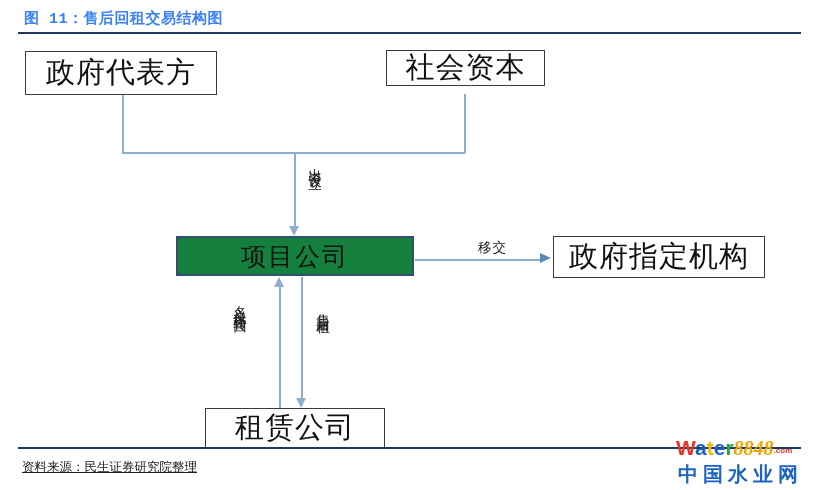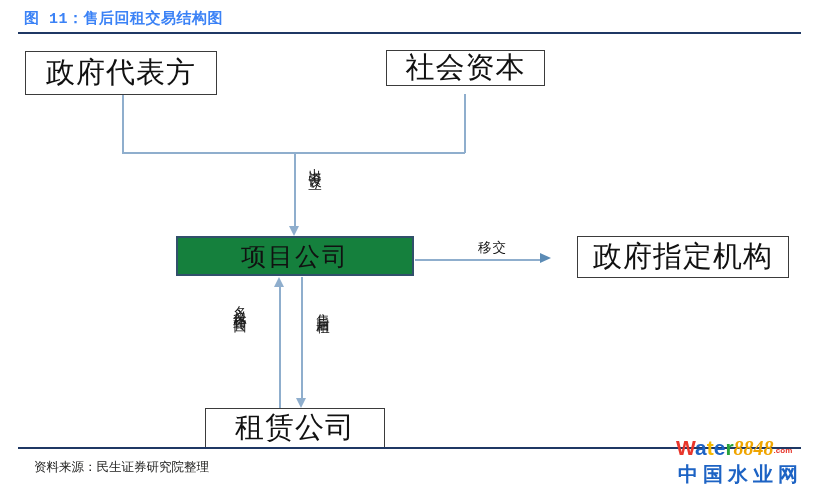--- a/index.html
+++ b/index.html
@@ -41,26 +41,27 @@
   .rule-bottom {
     position: absolute;
     left: 18px;
     top: 447px;
     width: 783px;
     height: 2px;
     background: #1f3864;
   }
   .source-note {
     position: absolute;
-    left: 34px;
+    left: 22px;
     top: 459px;
     font-family: "Liberation Serif", "DejaVu Serif", serif;
     font-size: 12.5px;
     color: #20201f;
     white-space: nowrap;
+    text-decoration: underline;
   }
 
   
   .node {
     position: absolute;
     box-sizing: border-box;
     display: flex;
     align-items: center;
     justify-content: center;
     background: #ffffff;
@@ -76,21 +77,21 @@
   .node.highlight {
     background: #15803d;
     border: 2px solid #31506b;
     font-size: 25px;
     letter-spacing: 2px;
   }
 
   #node-gov-rep   { left: 25px;  top: 51px;  width: 192px; height: 44px; }
   #node-capital   { left: 386px; top: 50px;  width: 159px; height: 36px; }
   #node-project   { left: 176px; top: 236px; width: 238px; height: 40px; }
-  #node-gov-inst  { left: 577px; top: 236px; width: 212px; height: 42px; }
+  #node-gov-inst  { left: 553px; top: 236px; width: 212px; height: 42px; }
   #node-lease     { left: 205px; top: 408px; width: 180px; height: 40px; }
 
   
   .line {
     position: absolute;
     background: #8faecd;
   }
   .vline { width: 1.5px; }
   .hline { height: 1.5px; }
 

